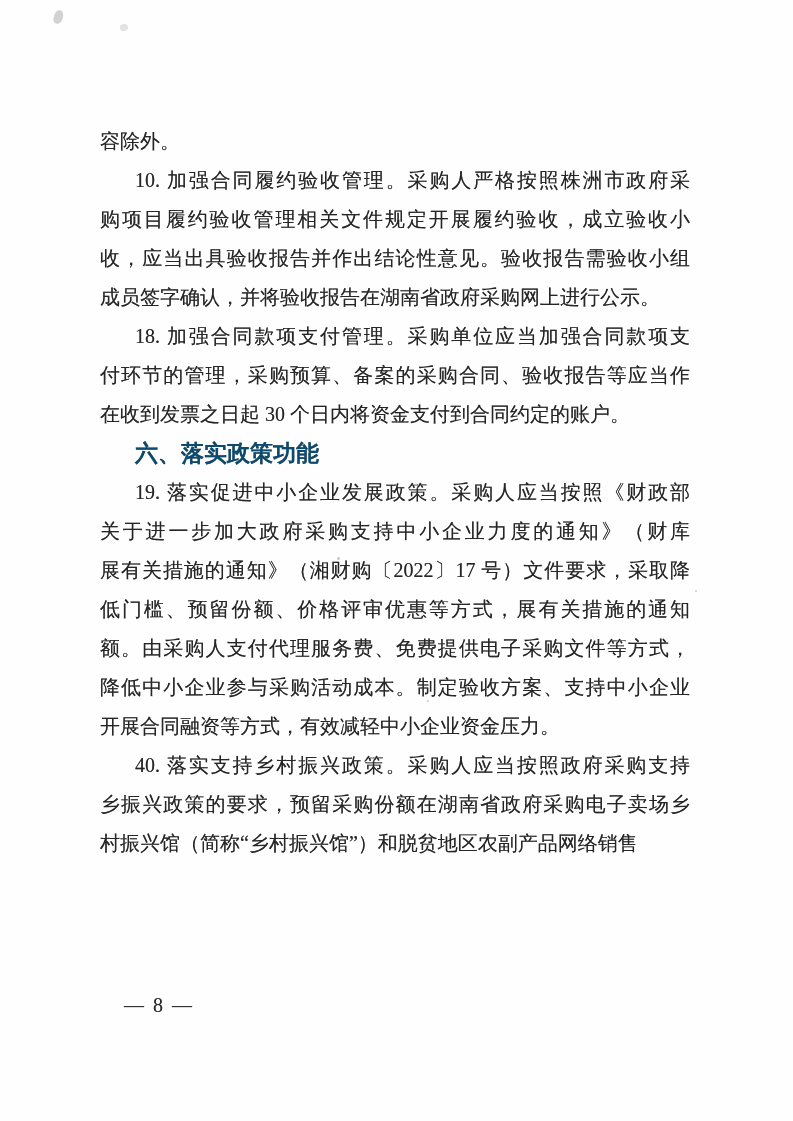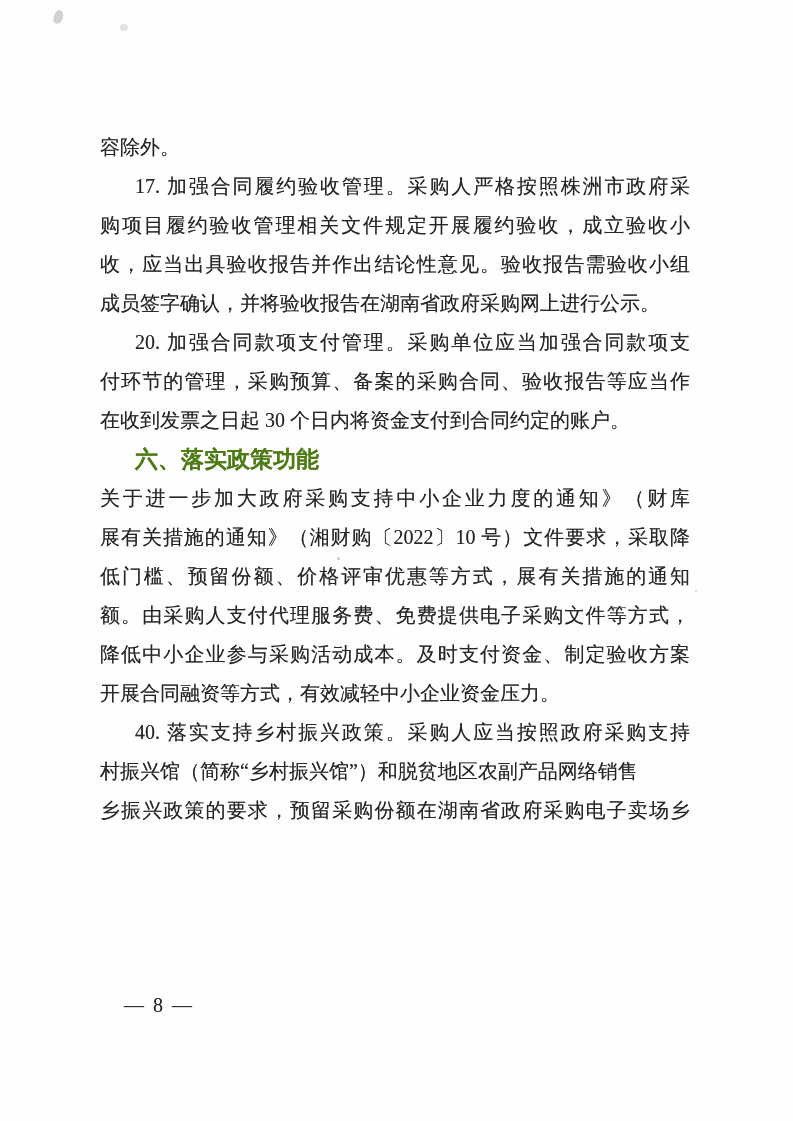--- a/index.html
+++ b/index.html
@@ -11,21 +11,21 @@
   .page {
     position: relative;
     width: 793px;
     height: 1121px;
     background: #fefefe;
     overflow: hidden;
   }
   .doc-body {
     position: absolute;
     left: 100px;
-    top: 128px;
+    top: 122px;
     width: 590px;
     color: #262626;
     font-size: 20px;
     text-shadow: 0 0 0.5px rgba(40,40,40,0.55);
   }
   .para { margin: 0; }
   .line {
     height: 39px;
     line-height: 39px;
     overflow: hidden;
@@ -36,21 +36,21 @@
   
   .line { white-space: normal; }
   .line.last {
     text-align-last: left;
   }
   .line.indent { text-indent: 35px; }
   .para.heading .line {
     font-family: "Liberation Sans", "DejaVu Sans", sans-serif;
     font-weight: bold;
     font-size: 23px;
-    color: #4d7c0f;
+    color: #0c4a6e;
     text-align-last: left;
   }
   .page-number {
     position: absolute;
     left: 124px;
     top: 990px;
     height: 30px;
     line-height: 30px;
     font-size: 20px;
     color: #2a2a2a;
@@ -88,42 +88,43 @@
   <div class="smudge smudge-2"></div>
   <div class="speck speck-1"></div>
   <div class="speck speck-2"></div>
   <div class="speck speck-3"></div>
 
   <div class="doc-body">
       <div class="para body">
         <div class="line last">容除外。</div>
       </div>
       <div class="para body">
-        <div class="line indent">17. 加强合同履约验收管理。采购人严格按照株洲市政府采</div>
+        <div class="line indent">10. 加强合同履约验收管理。采购人严格按照株洲市政府采</div>
         <div class="line">购项目履约验收管理相关文件规定开展履约验收，成立验收小</div>
         <div class="line">收，应当出具验收报告并作出结论性意见。验收报告需验收小组</div>
         <div class="line last">成员签字确认，并将验收报告在湖南省政府采购网上进行公示。</div>
       </div>
       <div class="para body">
-        <div class="line indent">20. 加强合同款项支付管理。采购单位应当加强合同款项支</div>
+        <div class="line indent">18. 加强合同款项支付管理。采购单位应当加强合同款项支</div>
         <div class="line">付环节的管理，采购预算、备案的采购合同、验收报告等应当作</div>
         <div class="line last">在收到发票之日起 30 个日内将资金支付到合同约定的账户。</div>
       </div>
       <div class="para heading">
         <div class="line last indent">六、落实政策功能</div>
       </div>
       <div class="para body">
+        <div class="line indent">19. 落实促进中小企业发展政策。采购人应当按照《财政部</div>
         <div class="line">关于进一步加大政府采购支持中小企业力度的通知》（财库</div>
-        <div class="line">展有关措施的通知》（湘财购〔2022〕10 号）文件要求，采取降</div>
+        <div class="line">展有关措施的通知》（湘财购〔2022〕17 号）文件要求，采取降</div>
         <div class="line">低门槛、预留份额、价格评审优惠等方式，展有关措施的通知</div>
         <div class="line">额。由采购人支付代理服务费、免费提供电子采购文件等方式，</div>
-        <div class="line">降低中小企业参与采购活动成本。及时支付资金、制定验收方案</div>
+        <div class="line">降低中小企业参与采购活动成本。制定验收方案、支持中小企业</div>
         <div class="line last">开展合同融资等方式，有效减轻中小企业资金压力。</div>
       </div>
       <div class="para body">
         <div class="line indent">40. 落实支持乡村振兴政策。采购人应当按照政府采购支持</div>
+        <div class="line">乡振兴政策的要求，预留采购份额在湖南省政府采购电子卖场乡</div>
         <div class="line last">村振兴馆（简称“乡村振兴馆”）和脱贫地区农副产品网络销售</div>
-        <div class="line">乡振兴政策的要求，预留采购份额在湖南省政府采购电子卖场乡</div>
       </div>
     </div>
 
   <div class="page-number">— 8 —</div>
 </div>
 
 </body></html>

